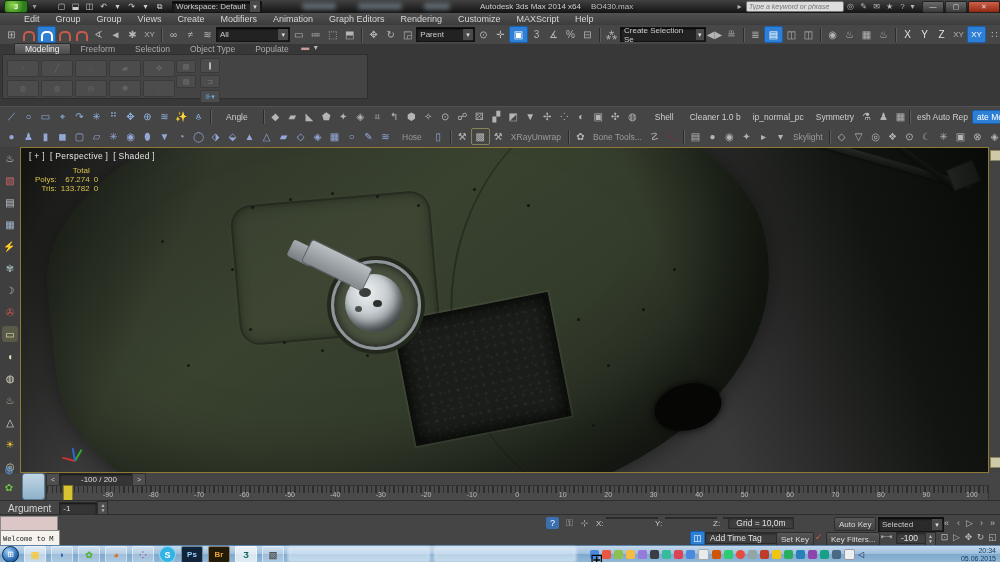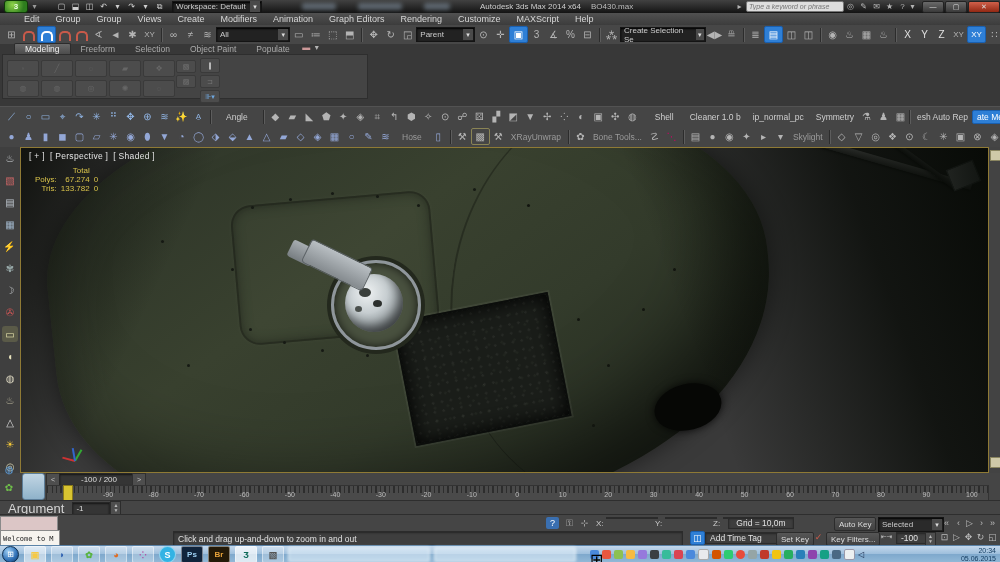--- a/index.html
+++ b/index.html
@@ -288,21 +288,21 @@
     <i class="ic" style="font-size:8px">XY</i>
     <i class="ic on" style="font-size:8px">XY</i>
     <i class="ic">∷</i>
   </div>
 
   <div id="ribbon" class="r">
     <div id="rtabs">
       <div class="rtab active" style="margin-left:14px;">Modeling</div>
       <div class="rtab">Freeform</div>
       <div class="rtab">Selection</div>
-      <div class="rtab">Object Paint</div>
+      <div class="rtab">Object Type</div>
       <div class="rtab">Populate</div>
       <i class="ic sm" style="color:#c99;">▬</i>
       <i class="ic sm" style="width:8px">▾</i>
     </div>
     <div id="rpanel">
       <div style="position:absolute;left:3px;top:2px;">
         <span class="gbtn">◦</span><span class="gbtn">╱</span><span class="gbtn">◌</span><span class="gbtn">▰</span><span class="gbtn">❖</span>
       </div>
       <div style="position:absolute;left:3px;top:22px;">
         <span class="gbtn">◍</span><span class="gbtn">◍</span><span class="gbtn">◎</span><span class="gbtn">✺</span><span class="gbtn">◌</span>
@@ -529,21 +529,21 @@
         <span>60</span>
       <span>70</span>
         <span>80</span>
       <span>90</span>
         <span>100</span>
     </div>
     <div id="slider"></div>
   </div>
 
   <div id="argrow" class="r">
-    <span style="font-size:13px;color:#d4d4d4;margin-left:8px;">Argument</span>
+    <span style="font-size:10px;color:#d4d4d4;margin-left:8px;">Argument</span>
     <div class="field" style="width:30px;margin-left:8px;">
       <span>-1</span>
     </div>
     <div class="spin">
         <span>▲</span>
         <span>▼</span>
       </div>
   </div>
 
   <div id="status" class="r">
@@ -570,23 +570,20 @@
     <div class="dd r" style="left:878px;top:2px;width:58px;background:#2a2a2a;">
       <span>Selected</span>
       <span class="caret">▾</span>
     </div>
     <div class="sic" style="left:940px;top:2px;">«</div>
     <div class="sic" style="left:952px;top:2px;">‹</div>
     <div class="sic" style="left:963px;top:2px;">▷</div>
     <div class="sic" style="left:975px;top:2px;">›</div>
     <div class="sic" style="left:986px;top:2px;">»</div>
 
-    <div class="statfield" style="left:173px;top:16px;width:500px;height:13px;">
-      <span>Click and drag up-and-down to zoom in and out</span>
-    </div>
     <div class="sic on" style="left:690px;top:16px;border-radius:2px;">◫</div>
     <div class="statfield" style="left:705px;top:17px;width:64px;">
       <span>Add Time Tag</span>
     </div>
     <div class="sbtn2" style="left:776px;top:17px;height:12px;">
       <span>Set Key</span>
     </div>
     <div class="sic" style="left:812px;top:16px;color:#d05a4a;">✓</div>
     <div class="sbtn2" style="left:826px;top:17px;height:12px;">
       <span>Key Filters...</span>

